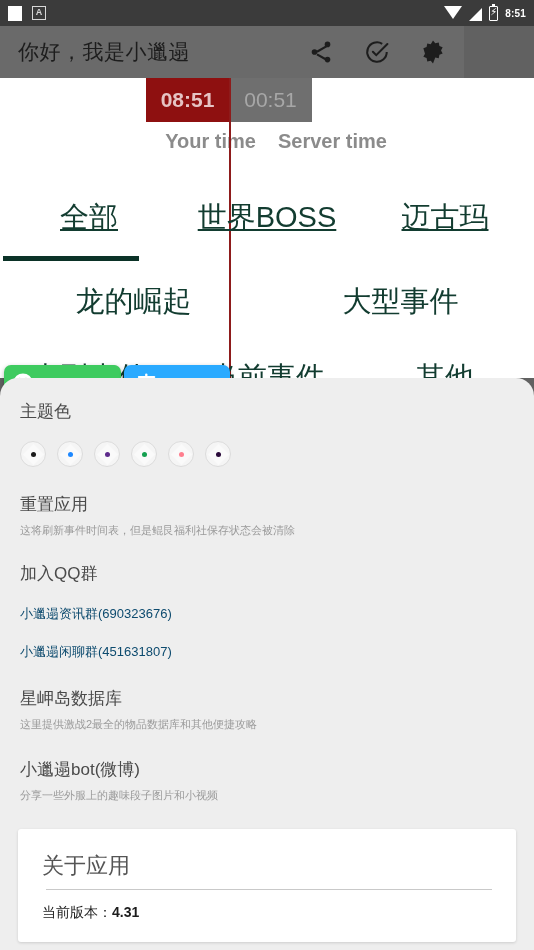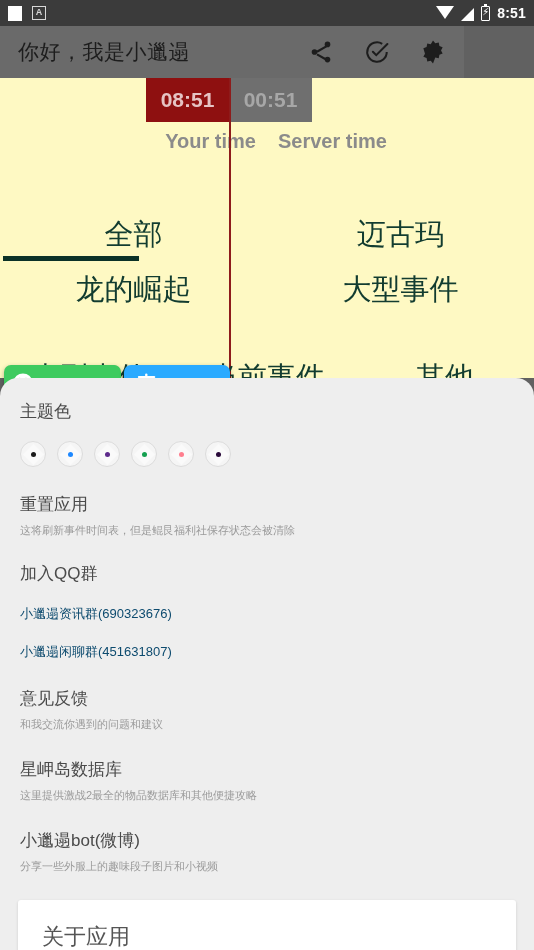--- a/index.html
+++ b/index.html
@@ -42,68 +42,68 @@
   }
   .ico-bat {
     width:9px;height:15px;border:1.5px solid #fff;border-radius:1px;position:relative;
   }
   .ico-bat:before{
     content:"";position:absolute;top:-3px;left:2px;width:3px;height:2px;background:#fff;
   }
   .ico-bat:after{
     content:"\26A1";position:absolute;top:-2px;left:0px;font-size:10px;color:#fff;line-height:14px;
   }
-  .sb-time { font-size:14px; }
+  .sb-time { font-size:10px; }
 
   
   .appbar {
     position:absolute; top:26px; left:0; width:464px; height:52px;
     background:#6a6a6a;
     display:flex; align-items:center; padding:0 18px;
   }
   .appbar-title { font-size:21px; color:#1d1d1d; letter-spacing:.5px; }
   .appbar-actions { margin-left:auto; display:flex; align-items:center; gap:30px; }
   .act { width:26px; height:26px; display:block; }
   .act svg { display:block; }
 
   
   .timeline {
     position:absolute; top:78px; left:0; width:534px; height:300px;
-    background:#fef9c3;
+    background:#ffffff;
   }
   .nowline {
     position:absolute; left:229px; top:0px; width:2px; height:300px; background:#8e1b1b;
   }
   .timechips { position:absolute; top:0px; left:146px; display:flex; }
   .chip-you {
     background:#8e1010; color:#e6c4c4; width:83px; height:44px;
     display:flex; align-items:center; justify-content:center;
     font-size:21px; font-weight:bold;
   }
   .chip-srv {
     background:#6f6f6f; color:#a7a7a7; width:83px; height:44px;
     display:flex; align-items:center; justify-content:center;
-    font-size:21px; font-weight:bold;
+    font-size:21px; font-weight:normal;
   }
   .timelabels {
     position:absolute; top:52px; left:0; width:534px;
     display:flex; justify-content:center; gap:22px;
     font-size:20px; font-weight:bold; color:#8b8b8b;
   }
   .lbl-you { width:160px; text-align:right; }
   .lbl-srv { width:160px; text-align:left; }
 
   
   .tabrow {
     position:absolute; left:0; width:534px; display:flex;
     color:#123c30; font-size:29px;
   }
   .tabrow .tab { flex:1; text-align:center; white-space:nowrap; }
-  .tabrow1 { top:137px; }
-  .tabrow2 { top:192px; }
+  .tabrow1 { top:120px;text-decoration:underline; }
+  .tabrow2 { top:204px; }
   .tabrow3 { top:280px; }
   .tabindicator {
     position:absolute; top:178px; left:3px; width:136px; height:5px; background:#0b3227;
   }
 
   
   .donate { position:absolute; top:211px; left:0; width:534px; height:90px; }
   .dcard {
     position:absolute; border-radius:7px; padding:8px 9px;
     display:flex; flex-direction:column; justify-content:space-between;
@@ -207,20 +207,21 @@
 
     <div class="timelabels">
       <span class="lbl-you">Your time</span>
       <span class="lbl-srv">Server time</span>
     </div>
 
     <div class="nowline"></div>
 
     <div class="tabrow tabrow1">
       <span class="tab">全部</span>
+      <span class="tab">世界BOSS</span>
       <span class="tab">迈古玛</span>
     </div>
     <div class="tabindicator"></div>
 
     <div class="tabrow tabrow2">
       <span class="tab">龙的崛起</span>
       <span class="tab">大型事件</span>
     </div>
 
     <div class="tabrow tabrow3">
@@ -298,24 +299,20 @@
         <div class="s-title">重置应用</div>
         <div class="s-sub">这将刷新事件时间表，但是鲲艮福利社保存状态会被清除</div>
       </div>
 
       <div class="block-qq">
         <div class="s-title">加入QQ群</div>
         <a class="s-link">小邋遢资讯群(690323676)</a>
         <a class="s-link">小邋遢闲聊群(451631807)</a>
       </div>
 
-      <div class="block">
-        <div class="s-title">意见反馈</div>
-        <div class="s-sub">和我交流你遇到的问题和建议</div>
-      </div>
 
       <div class="block">
         <div class="s-title">星岬岛数据库</div>
         <div class="s-sub">这里提供激战2最全的物品数据库和其他便捷攻略</div>
       </div>
 
       <div class="block">
         <div class="s-title">小邋遢bot(微博)</div>
         <div class="s-sub">分享一些外服上的趣味段子图片和小视频</div>
       </div>

